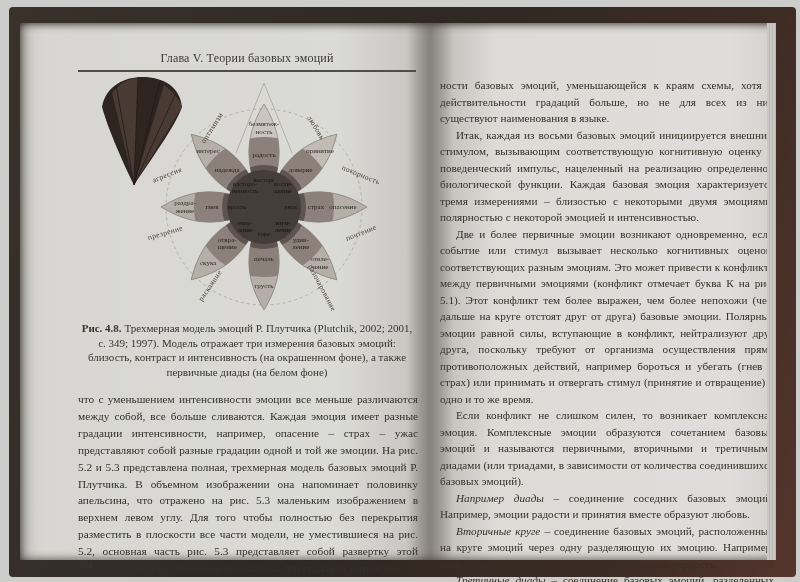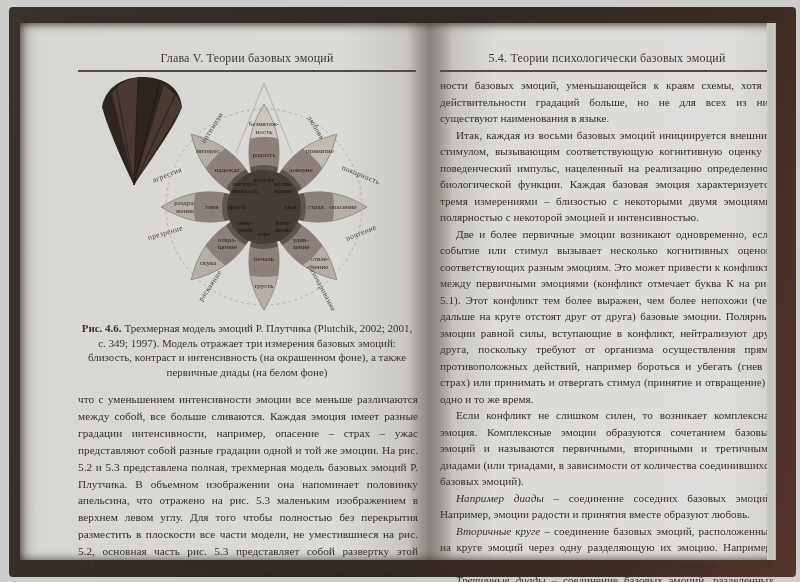--- a/index.html
+++ b/index.html
@@ -139,31 +139,27 @@
             <path d="M62,112 L92,12 C100,18 107,25 110,34 L62,112 Z" fill="#55453c" opacity="0.7"></path>
             <line x1="62" y1="112" x2="44" y2="12" stroke="#1b1511" stroke-width="0.7"></line>
             <line x1="62" y1="112" x2="66" y2="4" stroke="#1b1511" stroke-width="0.7"></line>
             <line x1="62" y1="112" x2="88" y2="8" stroke="#1b1511" stroke-width="0.7"></line>
             <line x1="62" y1="112" x2="103" y2="22" stroke="#1b1511" stroke-width="0.7"></line>
           </g>
         </svg>
     </div>
 
     <div class="lp-caption">
-      <b>Рис. 4.6.</b><span> Трехмерная модель эмоций Р. Плутчика (Plutchik, 2002; 2001, с. 349; 1997). Модель отражает три измерения базовых эмоций: близость, контраст и интенсивность (на окрашенном фоне), а также первичные диады (на белом фоне)</span>
+      <b>Рис. 4.8.</b><span> Трехмерная модель эмоций Р. Плутчика (Plutchik, 2002; 2001, с. 349; 1997). Модель отражает три измерения базовых эмоций: близость, контраст и интенсивность (на окрашенном фоне), а также первичные диады (на белом фоне)</span>
     </div>
 
     <div class="lp-body">что с уменьшением интенсивности эмоции все меньше различаются между собой, все больше сливаются. Каждая эмоция имеет разные градации интенсивности, например, опасение – страх – ужас представляют собой разные градации одной и той же эмоции. На рис. 5.2 и 5.3 представлена полная, трехмерная модель базовых эмоций Р. Плутчика. В объемном изображении она напоминает половинку апельсина, что отражено на рис. 5.3 маленьким изображением в верхнем левом углу. Для того чтобы полностью без перекрытия разместить в плоскости все части модели, не уместившиеся на рис. 5.2, основная часть рис. 5.3 представляет собой развертку этой объемной фигуры. На модели обозначены три градации интенсив-</div>
 
     <div class="pagenum lp-num">364</div>
 
-    <div class="running-head rp-head">
-      <span>5.4. Теории психологически базовых эмоций</span>
-      <div class="rule"></div>
-    </div>
 
     <div class="rp-body" id="rp-body">
         <p class="">ности базовых эмоций, уменьшающейся к краям схемы, хотя в действительности градаций больше, но не для всех из них существуют наименования в языке.</p>
         <p class="indent">Итак, каждая из восьми базовых эмоций инициируется внешним стимулом, вызывающим соответствующую когнитивную оценку и поведенческий импульс, нацеленный на реализацию определенной биологической функции. Каждая базовая эмоция характеризуется тремя измерениями – близостью с некоторыми двумя эмоциями, полярностью с некоторой эмоцией и интенсивностью.</p>
         <p class="indent">Две и более первичные эмоции возникают одновременно, если событие или стимул вызывает несколько когнитивных оценок, соответствующих разным эмоциям. Это может привести к конфликту между первичными эмоциями (конфликт отмечает буква К на рис. 5.1). Этот конфликт тем более выражен, чем более непохожи (чем дальше на круге отстоят друг от друга) базовые эмоции. Полярные эмоции равной силы, вступающие в конфликт, нейтрализуют друг друга, поскольку требуют от организма осуществления прямо противоположных действий, например бороться и убегать (гнев и страх) или принимать и отвергать стимул (принятие и отвращение) в одно и то же время.</p>
         <p class="indent">Если конфликт не слишком силен, то возникает комплексная эмоция. Комплексные эмоции образуются сочетанием базовых эмоций и называются первичными, вторичными и третичными диадами (или триадами, в зависимости от количества соединившихся базовых эмоций).</p>
         <p class="indent"><i>Например диады</i> – соединение соседних базовых эмоций. Например, эмоции радости и принятия вместе образуют любовь.</p>
         <p class="indent"><i>Вторичные круге</i> – соединение базовых эмоций, расположенных на круге эмоций через одну разделяющую их эмоцию. Например, гнев и радость, переживаемые вместе, образуют гордость.</p>
         <p class="indent"><i>Третичные диады</i> – соединение базовых эмоций, разделенных двумя другими эмоциями. Например, совместное переживание страха и отвращения порождает чувство стыда. Полный перечень первичных диад представлен в табл. 5.4.</p>
       </div>

